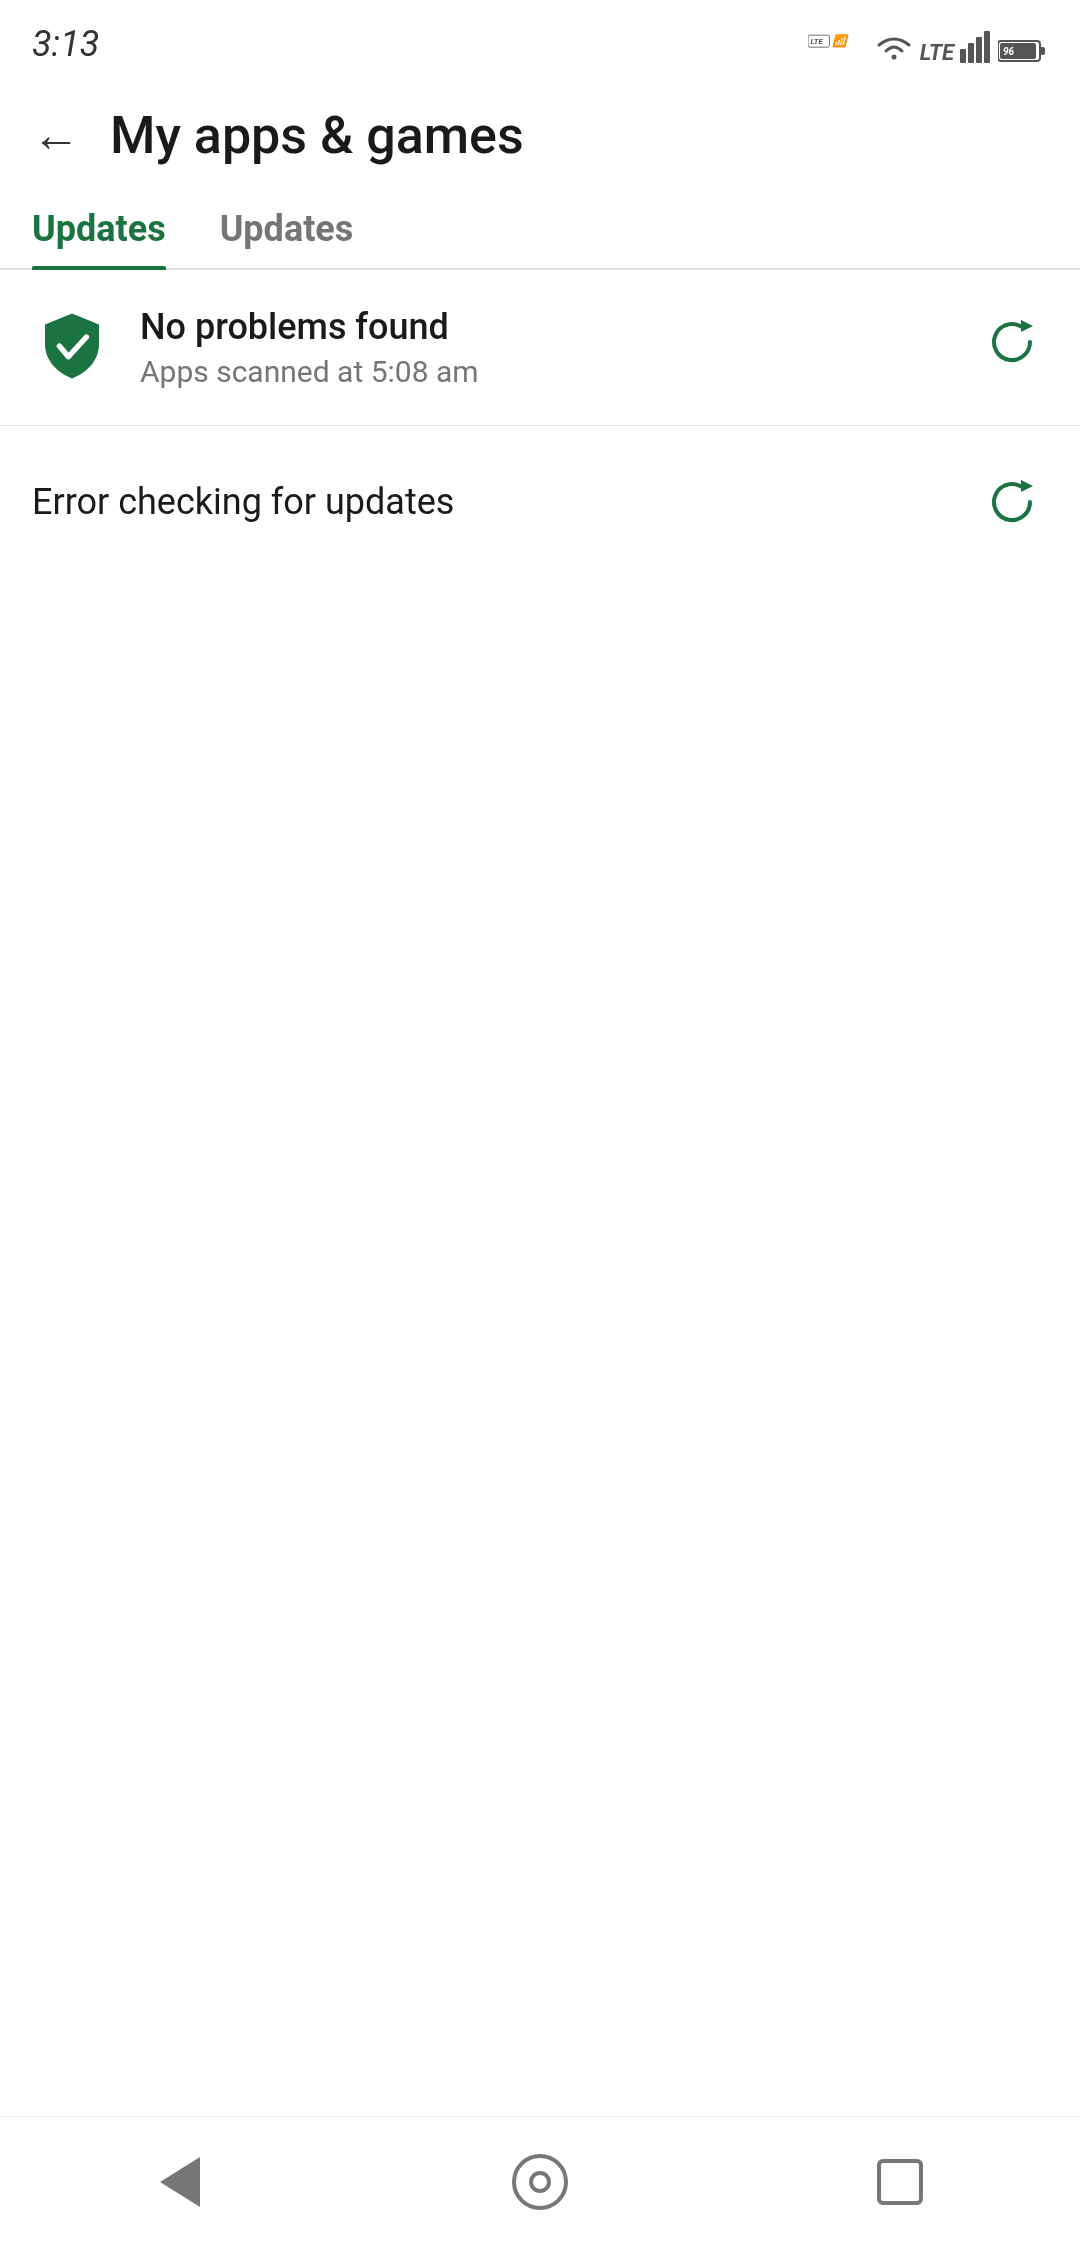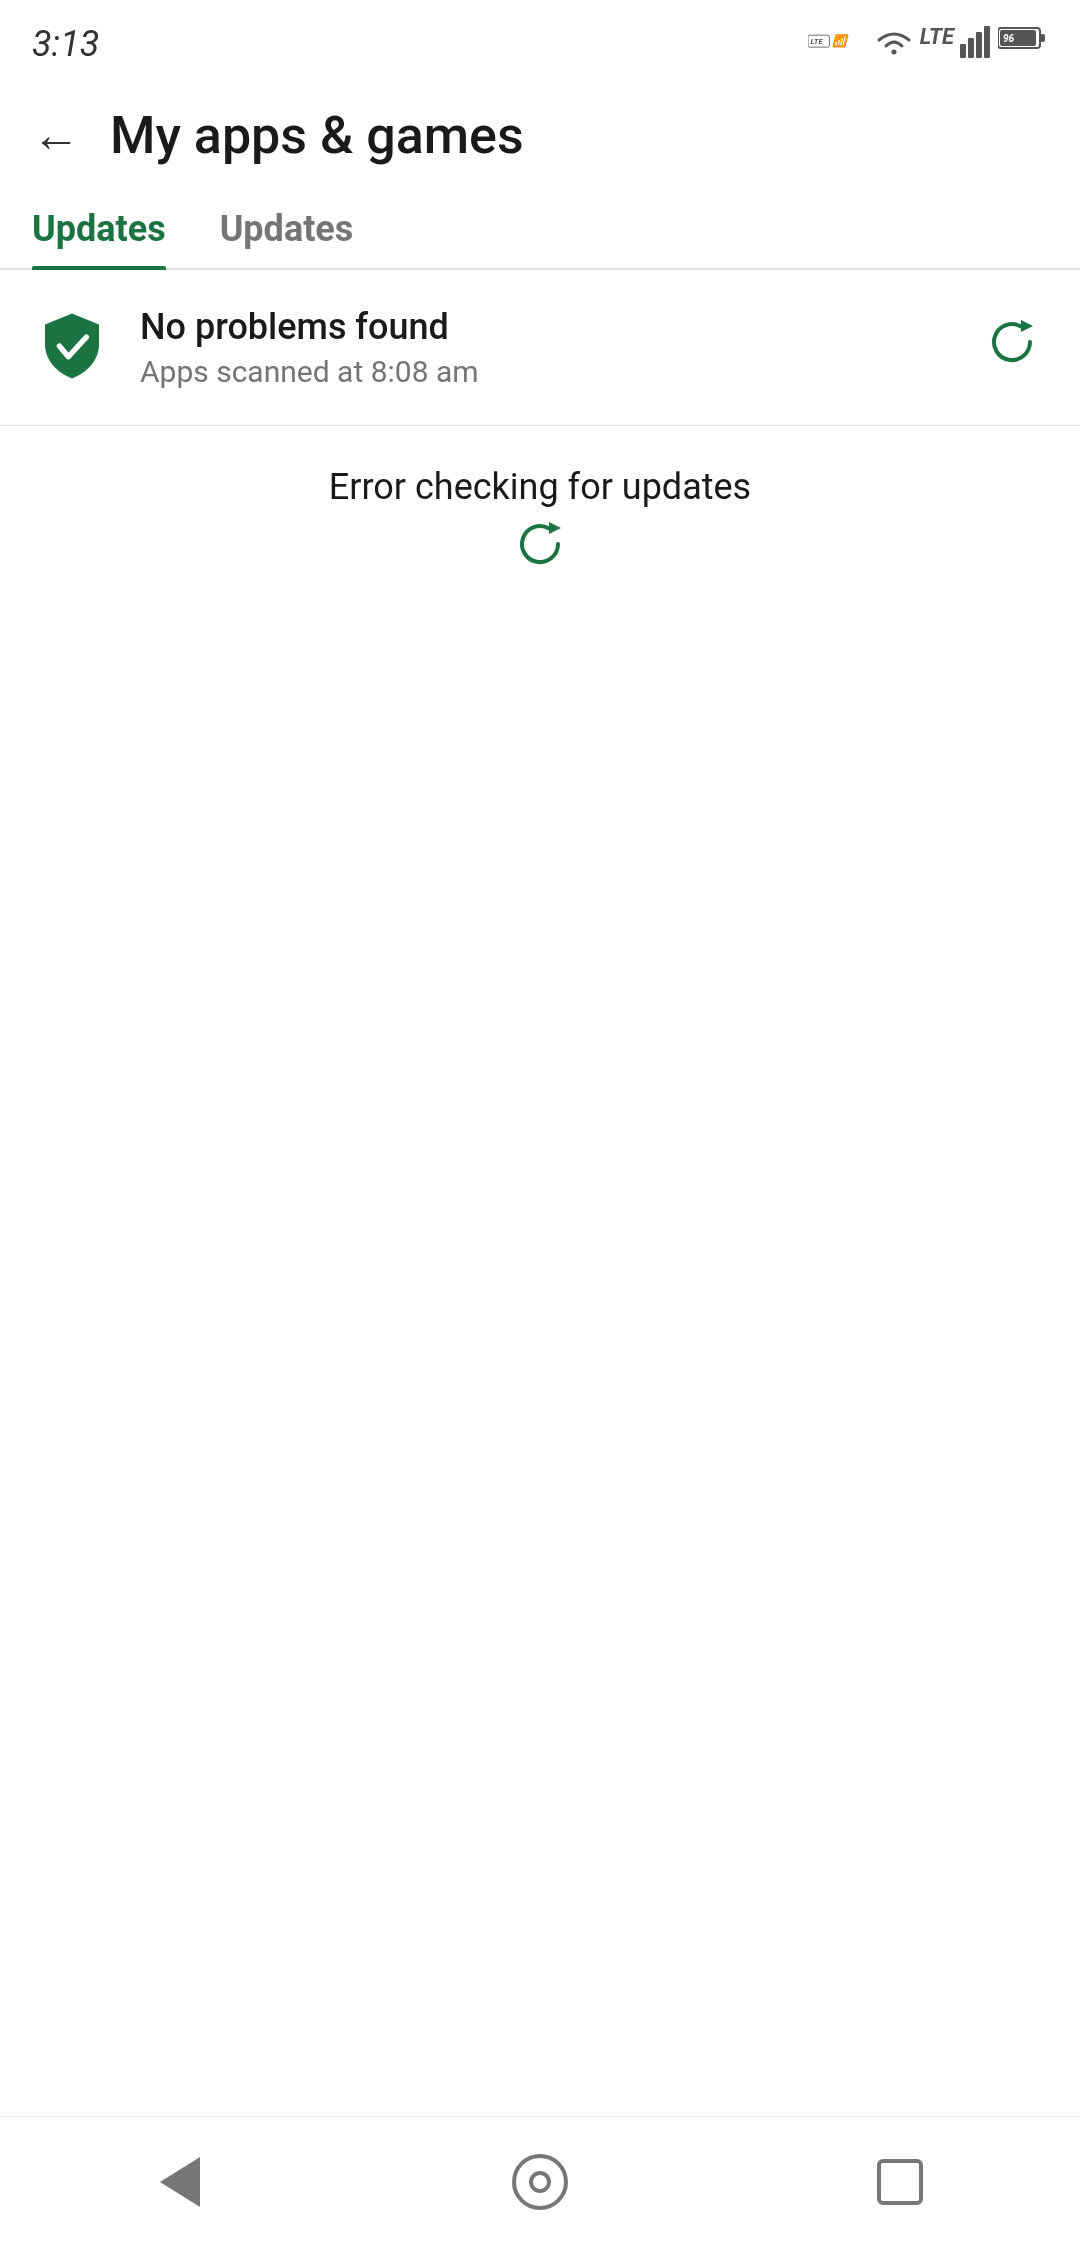--- a/index.html
+++ b/index.html
@@ -29,21 +29,21 @@
     }
 
     .status-time {
       font-size: 36px;
       font-weight: 400;
       color: #333333;
     }
 
     .status-icons {
       display: flex;
-      align-items: flex-start;
+      align-items: flex-end;
       gap: 4px;
     }
 
     .status-icon-text {
       font-size: 22px;
       color: #555555;
       font-weight: 500;
     }
 
     
@@ -149,21 +149,20 @@
       justify-content: center;
       cursor: pointer;
       flex-shrink: 0;
     }
 
     
     .error-row {
       display: flex;
       align-items: center;
       padding: 40px 32px;
-      flex-direction: column;
     }
 
     .error-text {
       flex: 1;
       font-size: 36px;
       font-weight: 400;
       color: #1a1a1a;
     }
 
     
@@ -286,21 +285,21 @@
 
 <div class="security-row">
   <div class="shield-icon-wrap">
     <svg class="shield-svg" viewBox="0 0 72 80" fill="none" xmlns="http://www.w3.org/2000/svg">
       <path d="M36 4 L66 16 L66 38 C66 56 52 70 36 76 C20 70 6 56 6 38 L6 16 Z" fill="#1a7340"></path>
       <polyline points="22,40 32,52 52,30" stroke="white" stroke-width="6" stroke-linecap="round" stroke-linejoin="round" fill="none"></polyline>
     </svg>
   </div>
   <div class="security-text">
     <div class="security-title">No problems found</div>
-    <div class="security-subtitle">Apps scanned at 8:08 am</div>
+    <div class="security-subtitle">Apps scanned at 5:08 am</div>
   </div>
   <div class="refresh-btn">
     <svg class="refresh-svg" viewBox="0 0 52 52" fill="none" xmlns="http://www.w3.org/2000/svg">
       <path d="M44 26 A18 18 0 1 1 35 10.5" stroke="#1a7340" stroke-width="4" stroke-linecap="round" fill="none"></path>
       <polygon points="35,4 35,16 47,10" fill="#1a7340"></polygon>
     </svg>
   </div>
 </div>
 
 <div class="error-row">

